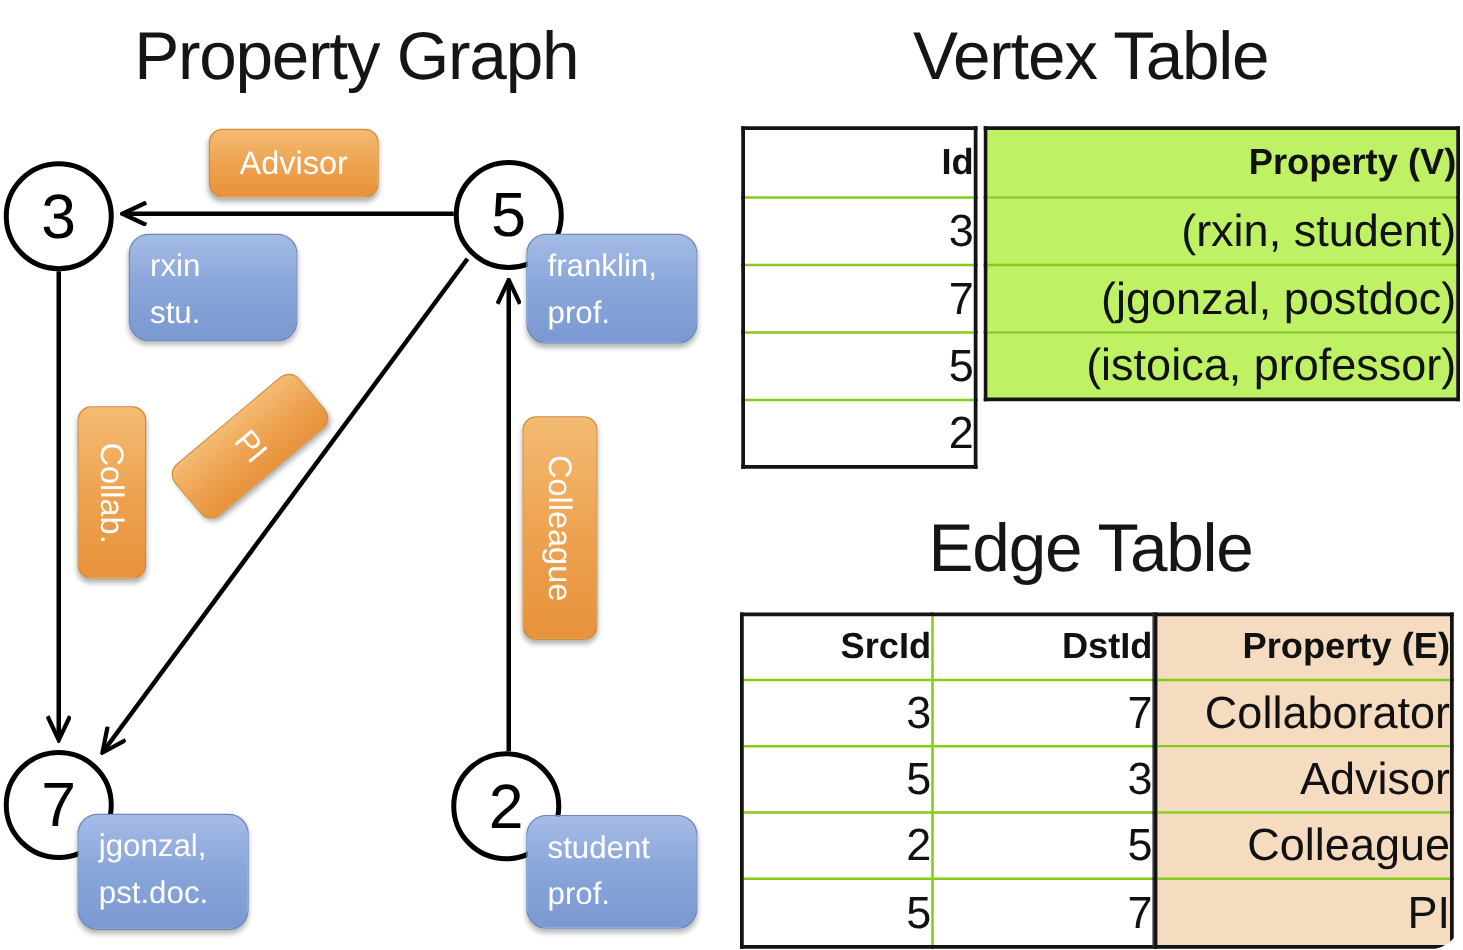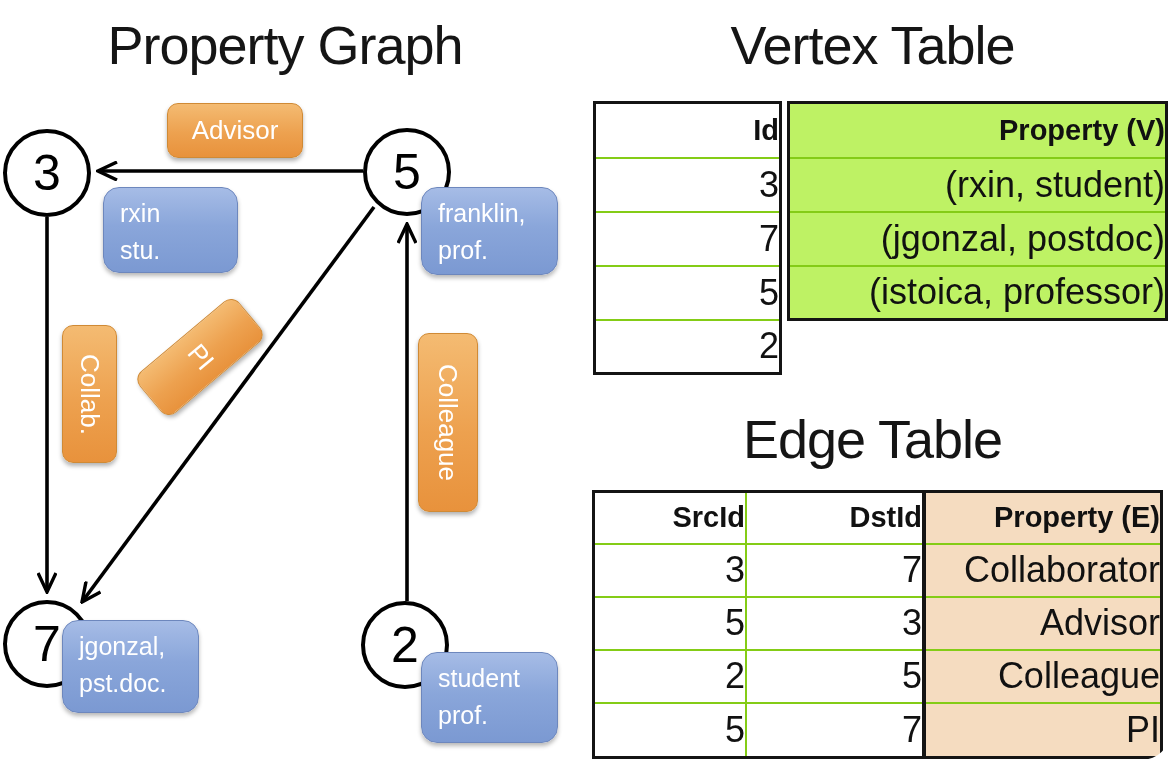--- a/index.html
+++ b/index.html
@@ -82,21 +82,21 @@
   </div>
 
   <div class="nodelabel" style="left:63px;top:187px;width:135px;height:86px;margin-left:40px;">
     <div>rxin</div>
     <div>stu.</div>
   </div>
   <div class="nodelabel" style="left:421px;top:187px;width:137px;height:88px;">
     <div>franklin,</div>
     <div>prof.</div>
   </div>
-  <div class="nodelabel" style="left:62px;top:620px;width:137px;height:93px;">
+  <div class="nodelabel" style="left:62px;top:651px;width:137px;height:93px;">
     <div>jgonzal,</div>
     <div>pst.doc.</div>
   </div>
   <div class="nodelabel" style="left:421px;top:652px;width:137px;height:91px;">
     <div>student</div>
     <div>prof.</div>
   </div>
 
   <div class="edgelabel" style="left:167px;top:103px;width:136px;height:55px;">
     <span>Advisor</span>

